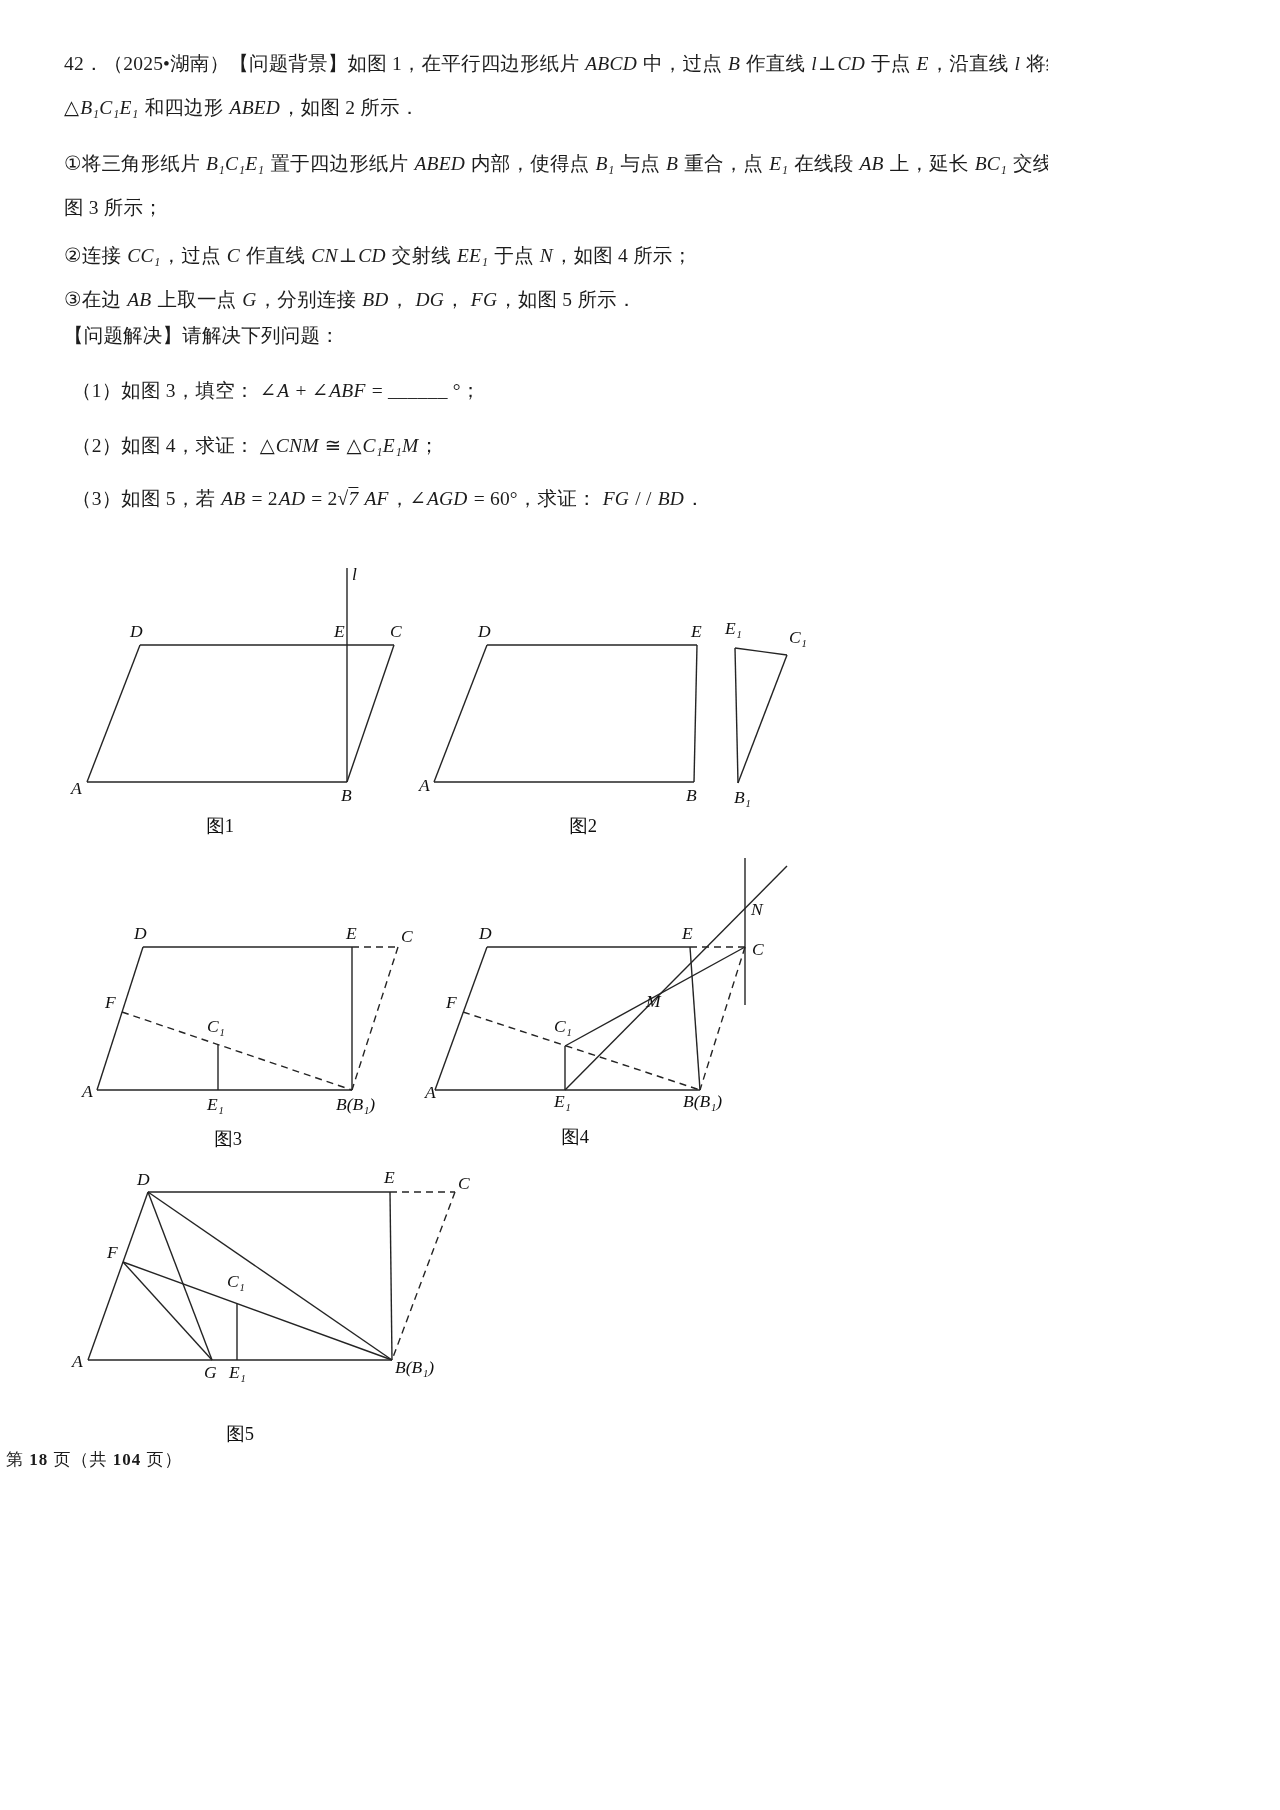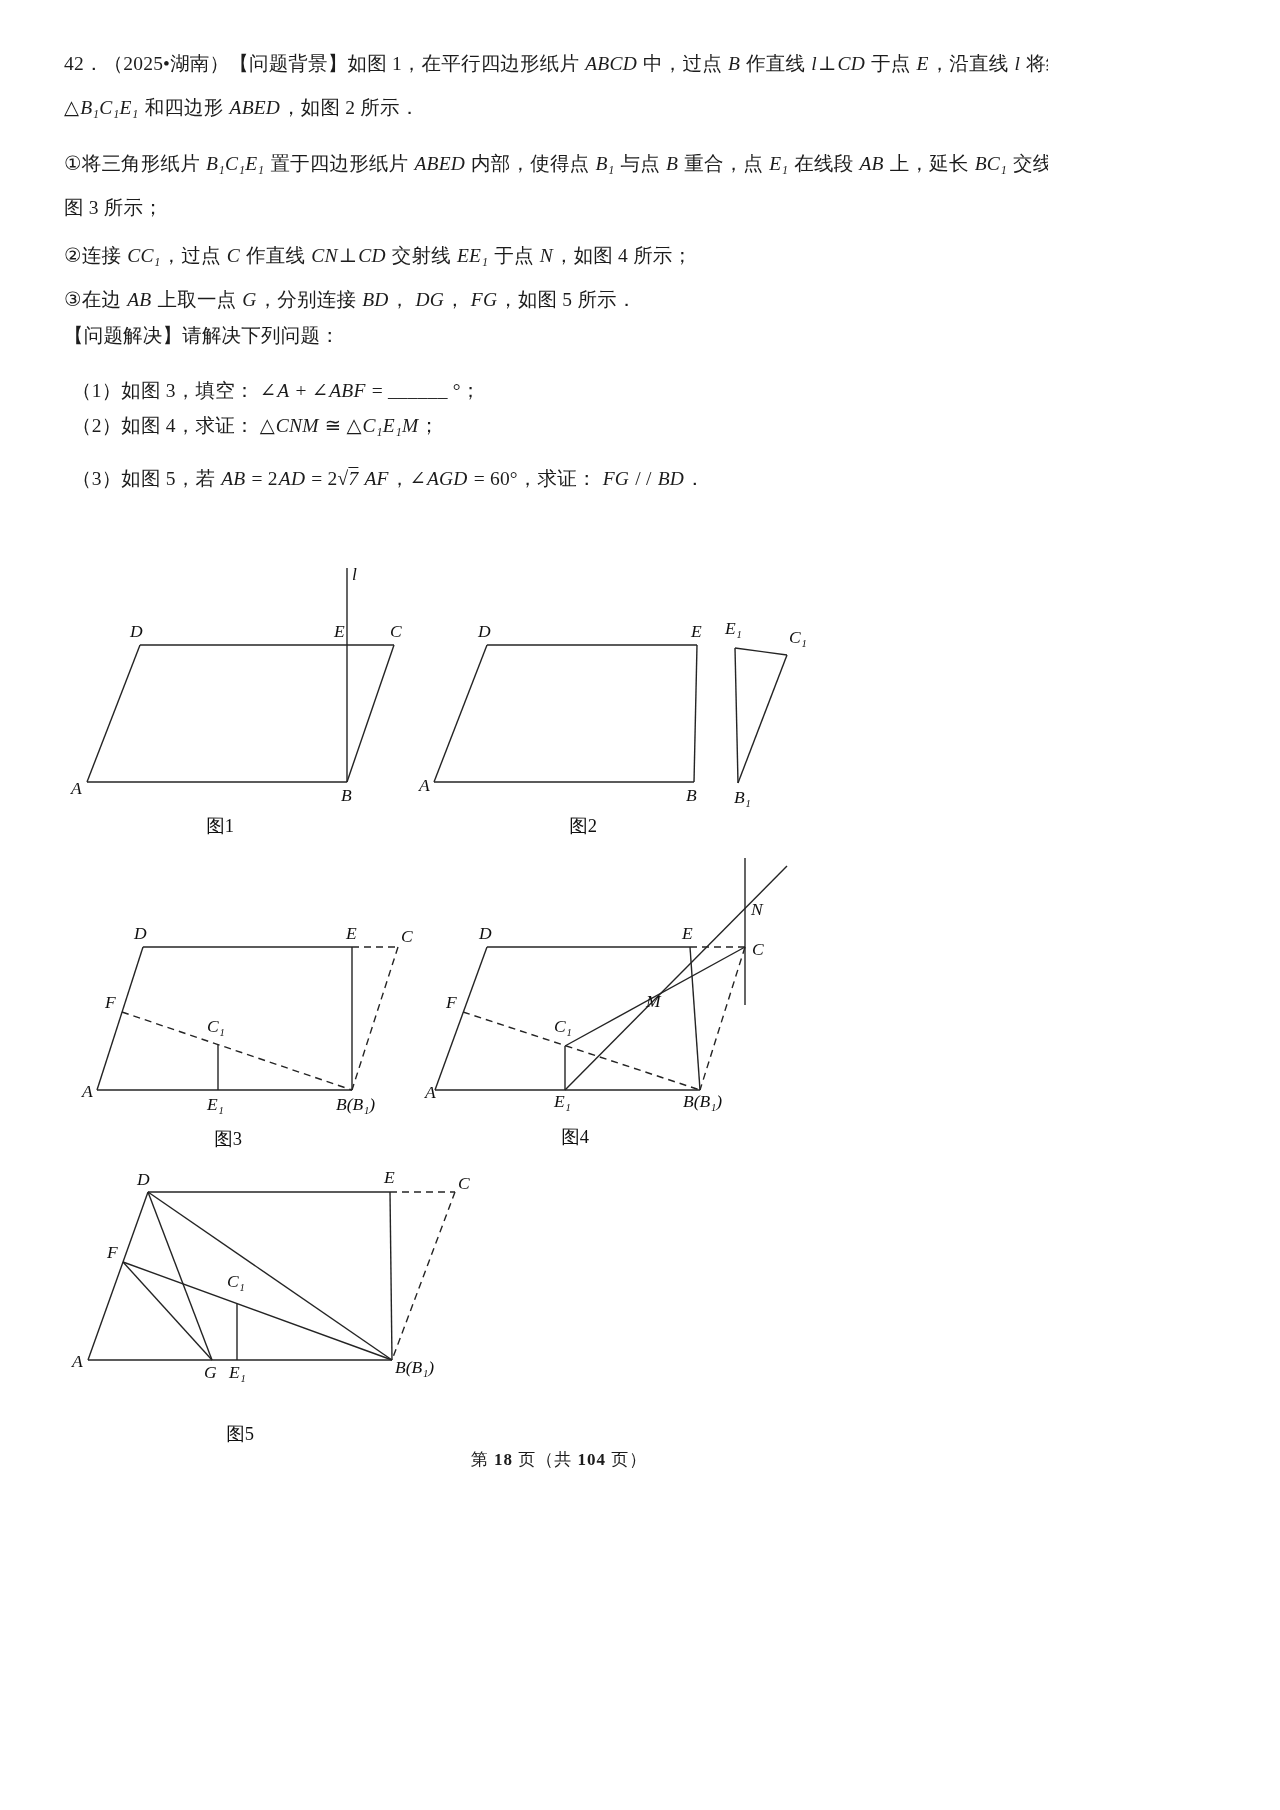--- a/index.html
+++ b/index.html
@@ -7,32 +7,32 @@
   body {
     width:1280px; height:1810px; position:relative;
     font-family:"Liberation Serif","DejaVu Serif","DejaVu Sans",serif;
     color:#1c1c1c;
   }
   .page { position:relative; width:1048px; height:1810px; background:#ffffff; overflow:hidden; }
   .text-block { position:absolute; top:42px; left:64px; width:1152px; }
   .para { font-size:19.5px; line-height:44px; letter-spacing:0.2px; }
   .tight { line-height:35px; }
   .mt20 { margin-top:20px; } .mt12 { margin-top:12px; } .mt4 { margin-top:4px; }
-  .mt2 { margin-top:20px; } .mt8 { margin-top:0; } .mt14 { margin-top:14px; }
+  .mt2 { margin-top:20px; } .mt8 { margin-top:20px; } .mt14 { margin-top:14px; }
   .mtn4 { margin-top:-4px; }
   .indent { padding-left:8px; }
   .m { font-style:italic; font-family:"Liberation Serif","DejaVu Serif",serif; padding:0 1px; }
   .bold { font-weight:bold; }
   .ol { text-decoration:overline; font-style:italic; }
   .fig { position:absolute; overflow:visible; }
   .fig line { stroke:#242424; stroke-width:1.4; fill:none; }
   .fig text { fill:#101010; }
   .fig text.pt { font-style:italic; font-size:17.5px; font-family:"Liberation Serif","DejaVu Serif","DejaVu Sans",serif; }
   .fig text.cap { font-size:18.5px; font-style:normal; font-family:"Liberation Serif","DejaVu Serif","DejaVu Sans",serif; }
-  .footer { position:absolute; top:1448px; left:0; width:1112px; text-align:center; font-size:17px; letter-spacing:1px;padding-left:6px; }
+  .footer { position:absolute; top:1448px; left:0; width:1112px; text-align:left; font-size:17px; letter-spacing:1px;padding-left:6px; }
 </style>
 </head>
 <body>
 
 <div class="page">
   <div class="text-block">
     <p class="para"><span>42．（2025•湖南）【问题背景】如图 1，在平行四边形纸片 </span><span class="m">ABCD</span><span> 中，过点 </span><span class="m">B</span><span> 作直线 </span><span class="m">l</span><span>⊥</span><span class="m">CD</span><span> 于点 </span><span class="m">E</span><span>，沿直线 </span><span class="m">l</span><span> 将纸片剪开，得到△</span><span class="m">B₁C₁E₁</span><span> 和四边形 </span><span class="m">ABED</span><span>，如图 2 所示．</span></p>
     <p class="para mt12"><span>①将三角形纸片 </span><span class="m">B₁C₁E₁</span><span> 置于四边形纸片 </span><span class="m">ABED</span><span> 内部，使得点 </span><span class="m">B₁</span><span> 与点 </span><span class="m">B</span><span> 重合，点 </span><span class="m">E₁</span><span> 在线段 </span><span class="m">AB</span><span> 上，延长 </span><span class="m">BC₁</span><span> 交线段 </span><span class="m">AD</span><span> 于点 </span><span class="m">F</span><span>，如图 3 所示；</span></p>
     <p class="para mt4"><span>②连接 </span><span class="m">CC₁</span><span>，过点 </span><span class="m">C</span><span> 作直线 </span><span class="m">CN</span><span>⊥</span><span class="m">CD</span><span> 交射线 </span><span class="m">EE₁</span><span> 于点 </span><span class="m">N</span><span>，如图 4 所示；</span></p>
     <p class="para"><span>③在边 </span><span class="m">AB</span><span> 上取一点 </span><span class="m">G</span><span>，分别连接 </span><span class="m">BD</span><span>， </span><span class="m">DG</span><span>， </span><span class="m">FG</span><span>，如图 5 所示．</span></p>

